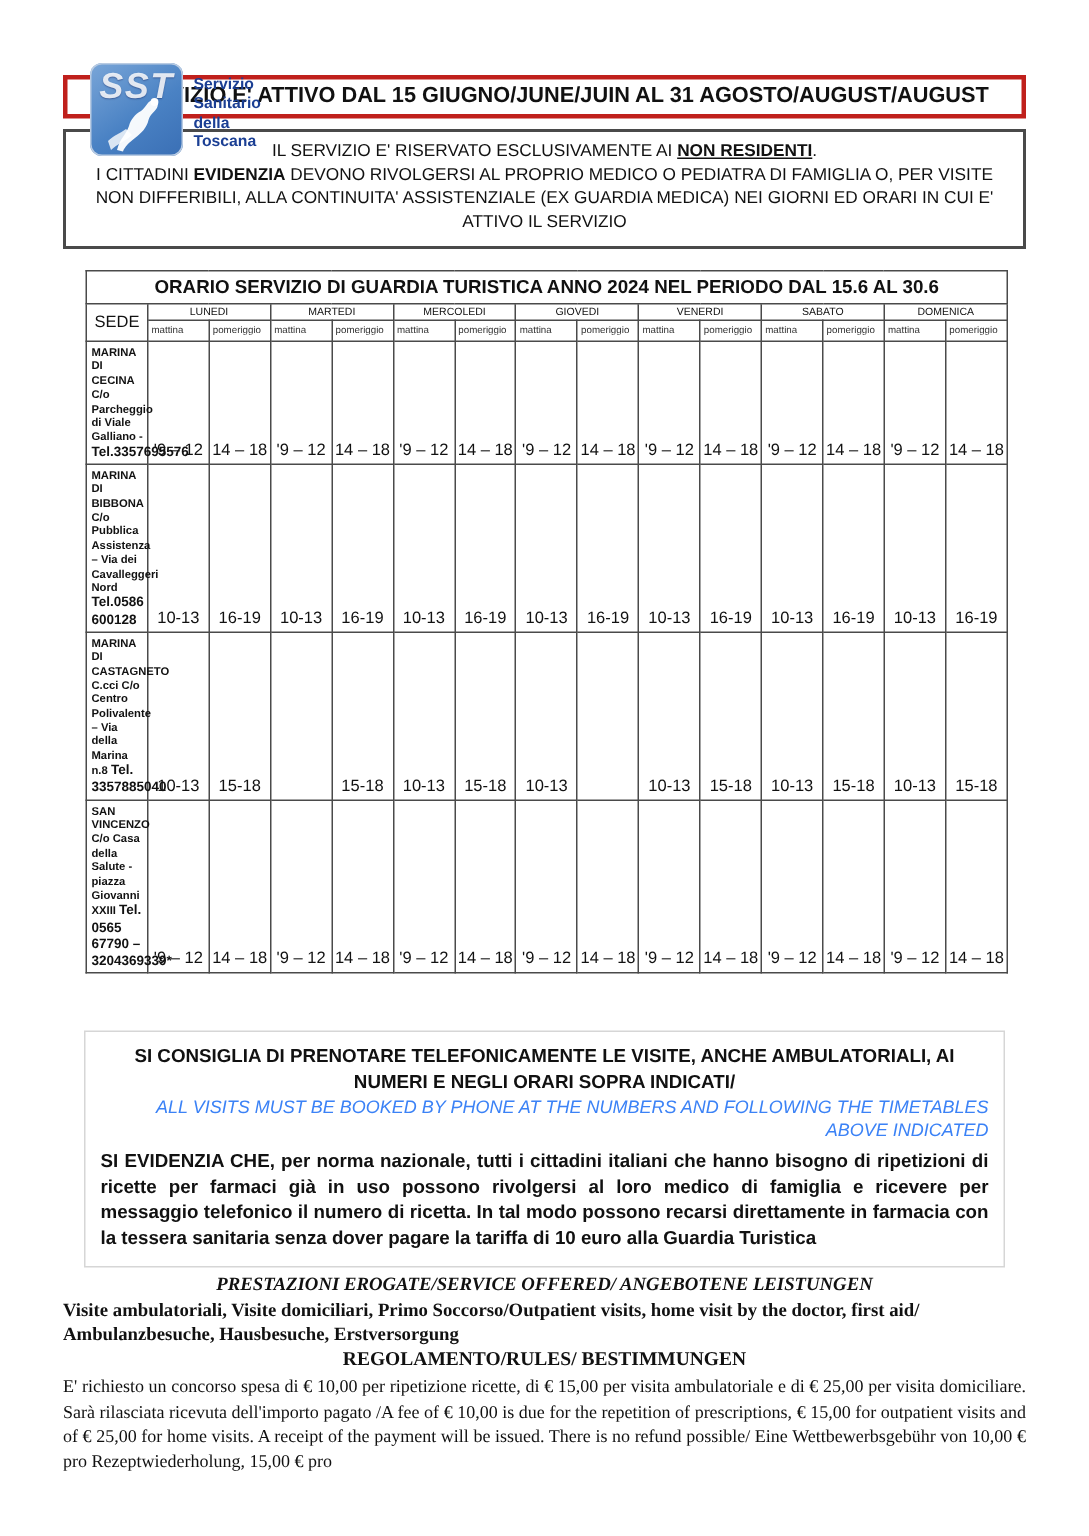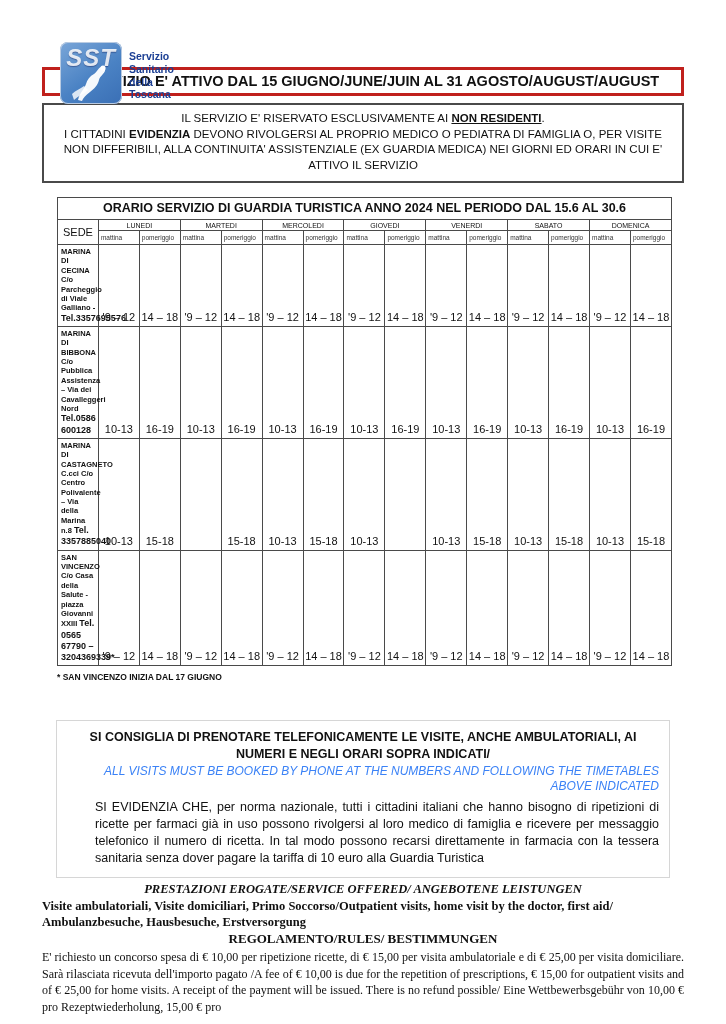--- a/index.html
+++ b/index.html
@@ -4,21 +4,21 @@
 <style>
   html,body{margin:0;padding:0;}
   body{
     width:726px;height:1024px;background:#ffffff;overflow:hidden;
     font-family:"Liberation Sans", sans-serif;color:#111;
     -webkit-font-smoothing:antialiased;
   }
   .page{position:relative;width:726px;height:1024px;background:#fff;}
 
   
-  .header{position:relative;padding-top:59px;margin:0 42px;}
+  .header{position:relative;padding-top:42px;margin:0 42px;}
   .logo-wrap{position:absolute;left:18px;top:42px;display:flex;gap:7px;align-items:flex-start;}
   .logo-square{
     width:62px;height:62px;border-radius:8px;
     background:linear-gradient(145deg,#7aa6d8 0%,#4a82c4 55%,#3a6fb5 100%);
     position:relative;overflow:hidden;box-shadow:0 0 0 1px #b9cbe2 inset;
   }
   .logo-abbr{
     position:absolute;top:2px;left:0;right:0;text-align:center;
     font-weight:bold;font-style:italic;font-size:24px;color:rgba(255,255,255,.85);
     letter-spacing:1px;text-shadow:0 1px 1px rgba(0,0,60,.35);
@@ -68,21 +68,21 @@
   }
   .footnote{margin:6px 0 0 57px;font-weight:bold;font-size:8.5px;}
 
   
   .advice-box{
     margin:38px 56px 0 56px;border:1px solid #d6d6d6;padding:8px 10px 10px 10px;
   }
   .advice-bold{font-weight:bold;font-size:12.5px;text-align:center;line-height:1.3;}
   .advice-italic{font-style:italic;font-size:12px;text-align:right;line-height:1.3;margin-top:2px;color:#3b82f6;}
   .advice-evidenzia{
-    font-weight:normal;font-size:12.5px;text-align:justify;line-height:1.35;margin-top:4px;margin-left:28px;
+    font-weight:bold;font-size:12.5px;text-align:justify;line-height:1.35;margin-top:4px;
   }
 
   
   .serif{font-family:"Liberation Serif", serif;}
   .services{margin:4px 42px 0 42px;}
   .svc-heading{font-weight:bold;font-style:italic;font-size:12.5px;text-align:center;}
   .svc-body{font-weight:bold;font-size:12.5px;text-align:left;line-height:1.3;margin-top:1px;}
   .rules-heading{font-weight:bold;font-size:13px;text-align:center;margin-top:1px;}
   .rules-body{font-size:12px;text-align:justify;line-height:1.38;margin-top:2px;}
 </style>
@@ -212,21 +212,20 @@
           <td class="slot">'9 – 12</td>
           <td class="slot">14 – 18</td>
           <td class="slot">'9 – 12</td>
           <td class="slot">14 – 18</td>
           <td class="slot">'9 – 12</td>
           <td class="slot">14 – 18</td>
         </tr>
       </tbody>
   </table>
 
-  <div class="footnote">* SAN VINCENZO INIZIA DAL 17 GIUGNO</div>
 
   <div class="advice-box">
     <div class="advice-bold">SI CONSIGLIA DI PRENOTARE TELEFONICAMENTE LE VISITE, ANCHE AMBULATORIALI, AI NUMERI E NEGLI ORARI SOPRA INDICATI/</div>
     <div class="advice-italic">ALL VISITS MUST BE BOOKED BY PHONE AT THE NUMBERS AND FOLLOWING THE TIMETABLES ABOVE INDICATED</div>
     <div class="advice-evidenzia">SI EVIDENZIA CHE, per norma nazionale, tutti i cittadini italiani che hanno bisogno di ripetizioni di ricette per farmaci già in uso possono rivolgersi al loro medico di famiglia e ricevere per messaggio telefonico il numero di ricetta. In tal modo possono recarsi direttamente in farmacia con la tessera sanitaria senza dover pagare la tariffa di 10 euro alla Guardia Turistica</div>
   </div>
 
   <div class="services serif">
     <div class="svc-heading">PRESTAZIONI EROGATE/SERVICE OFFERED/ ANGEBOTENE LEISTUNGEN</div>
     <div class="svc-body">Visite ambulatoriali, Visite domiciliari, Primo Soccorso/Outpatient visits, home visit by the doctor, first aid/ Ambulanzbesuche, Hausbesuche, Erstversorgung</div>

